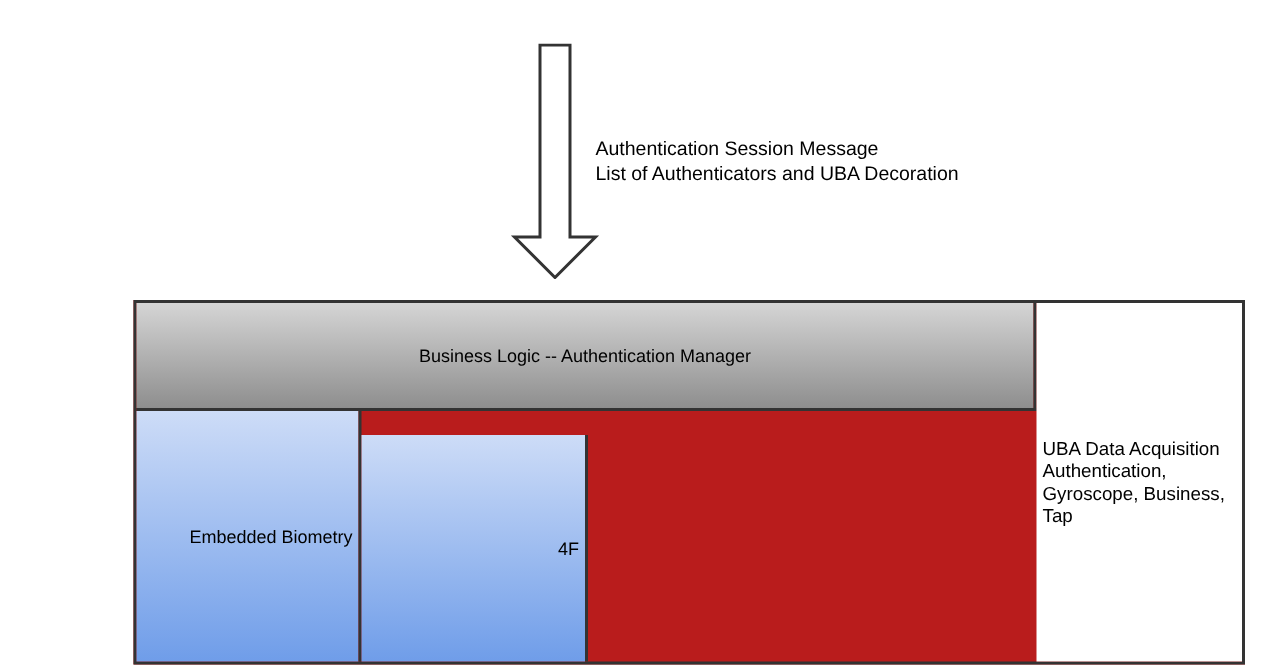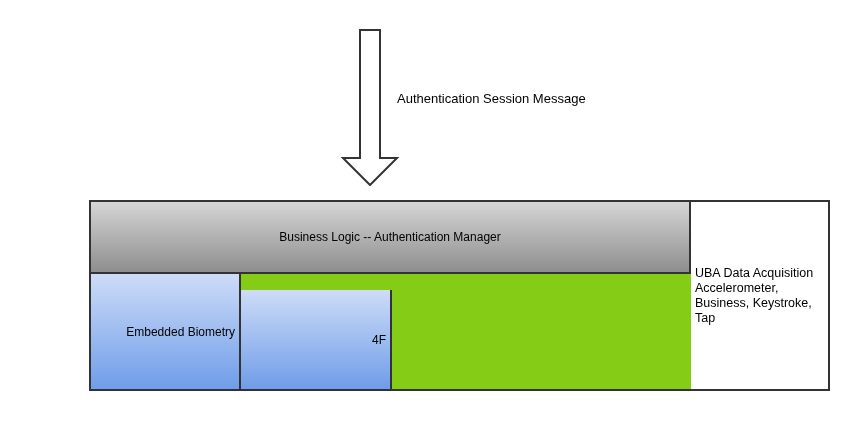--- a/index.html
+++ b/index.html
@@ -36,24 +36,24 @@
     line-height: 17px;
     white-space: nowrap;
   }
 
   
   .diagram {
     position: absolute;
     left: 89px;
     top: 200px;
     width: 741px;
-    height: 191px;
+    height: 243px;
     box-sizing: border-box;
     border: 2px solid var(--border, #333333);
-    background: #84cc16;
+    background: #b91c1c;
     display: grid;
     grid-template-columns: 150px 151px 150px 149px 1fr;
     grid-template-rows: 72px 1fr;
   }
   .diagram > div { box-sizing: border-box; }
 
   .header-box {
     grid-column: 1 / 5;
     grid-row: 1;
     border-right: 2px solid var(--border, #333333);
@@ -102,39 +102,40 @@
 <div class="stage">
 
   <div class="arrow-wrap">
     <svg width="60" height="157" viewBox="0 0 60 157" xmlns="http://www.w3.org/2000/svg">
       <polygon points="20,1 40,1 40,129 57,129 30,156 3,129 20,129" fill="#ffffff" stroke="#333333" stroke-width="2" stroke-linejoin="miter"></polygon>
     </svg>
   </div>
 
   <div class="annotation">
     <div>Authentication Session Message</div>
+    <div>List of Authenticators and UBA Decoration</div>
   </div>
 
   <div class="diagram">
 
     <div class="header-box">
       <span>Business Logic -- Authentication Manager</span>
     </div>
 
     <div class="auth-box">
       <span>Embedded Biometry</span>
     </div>
 
     <div class="auth-box">
       <span>4F</span>
     </div>
 
 
 
     <div class="uba-box">
       <div>UBA Data Acquisition</div>
-      <div>Accelerometer,</div>
-      <div>Business, Keystroke,</div>
+      <div>Authentication,</div>
+      <div>Gyroscope, Business,</div>
       <div>Tap</div>
     </div>
 
   </div>
 </div>
 
 </body></html>

